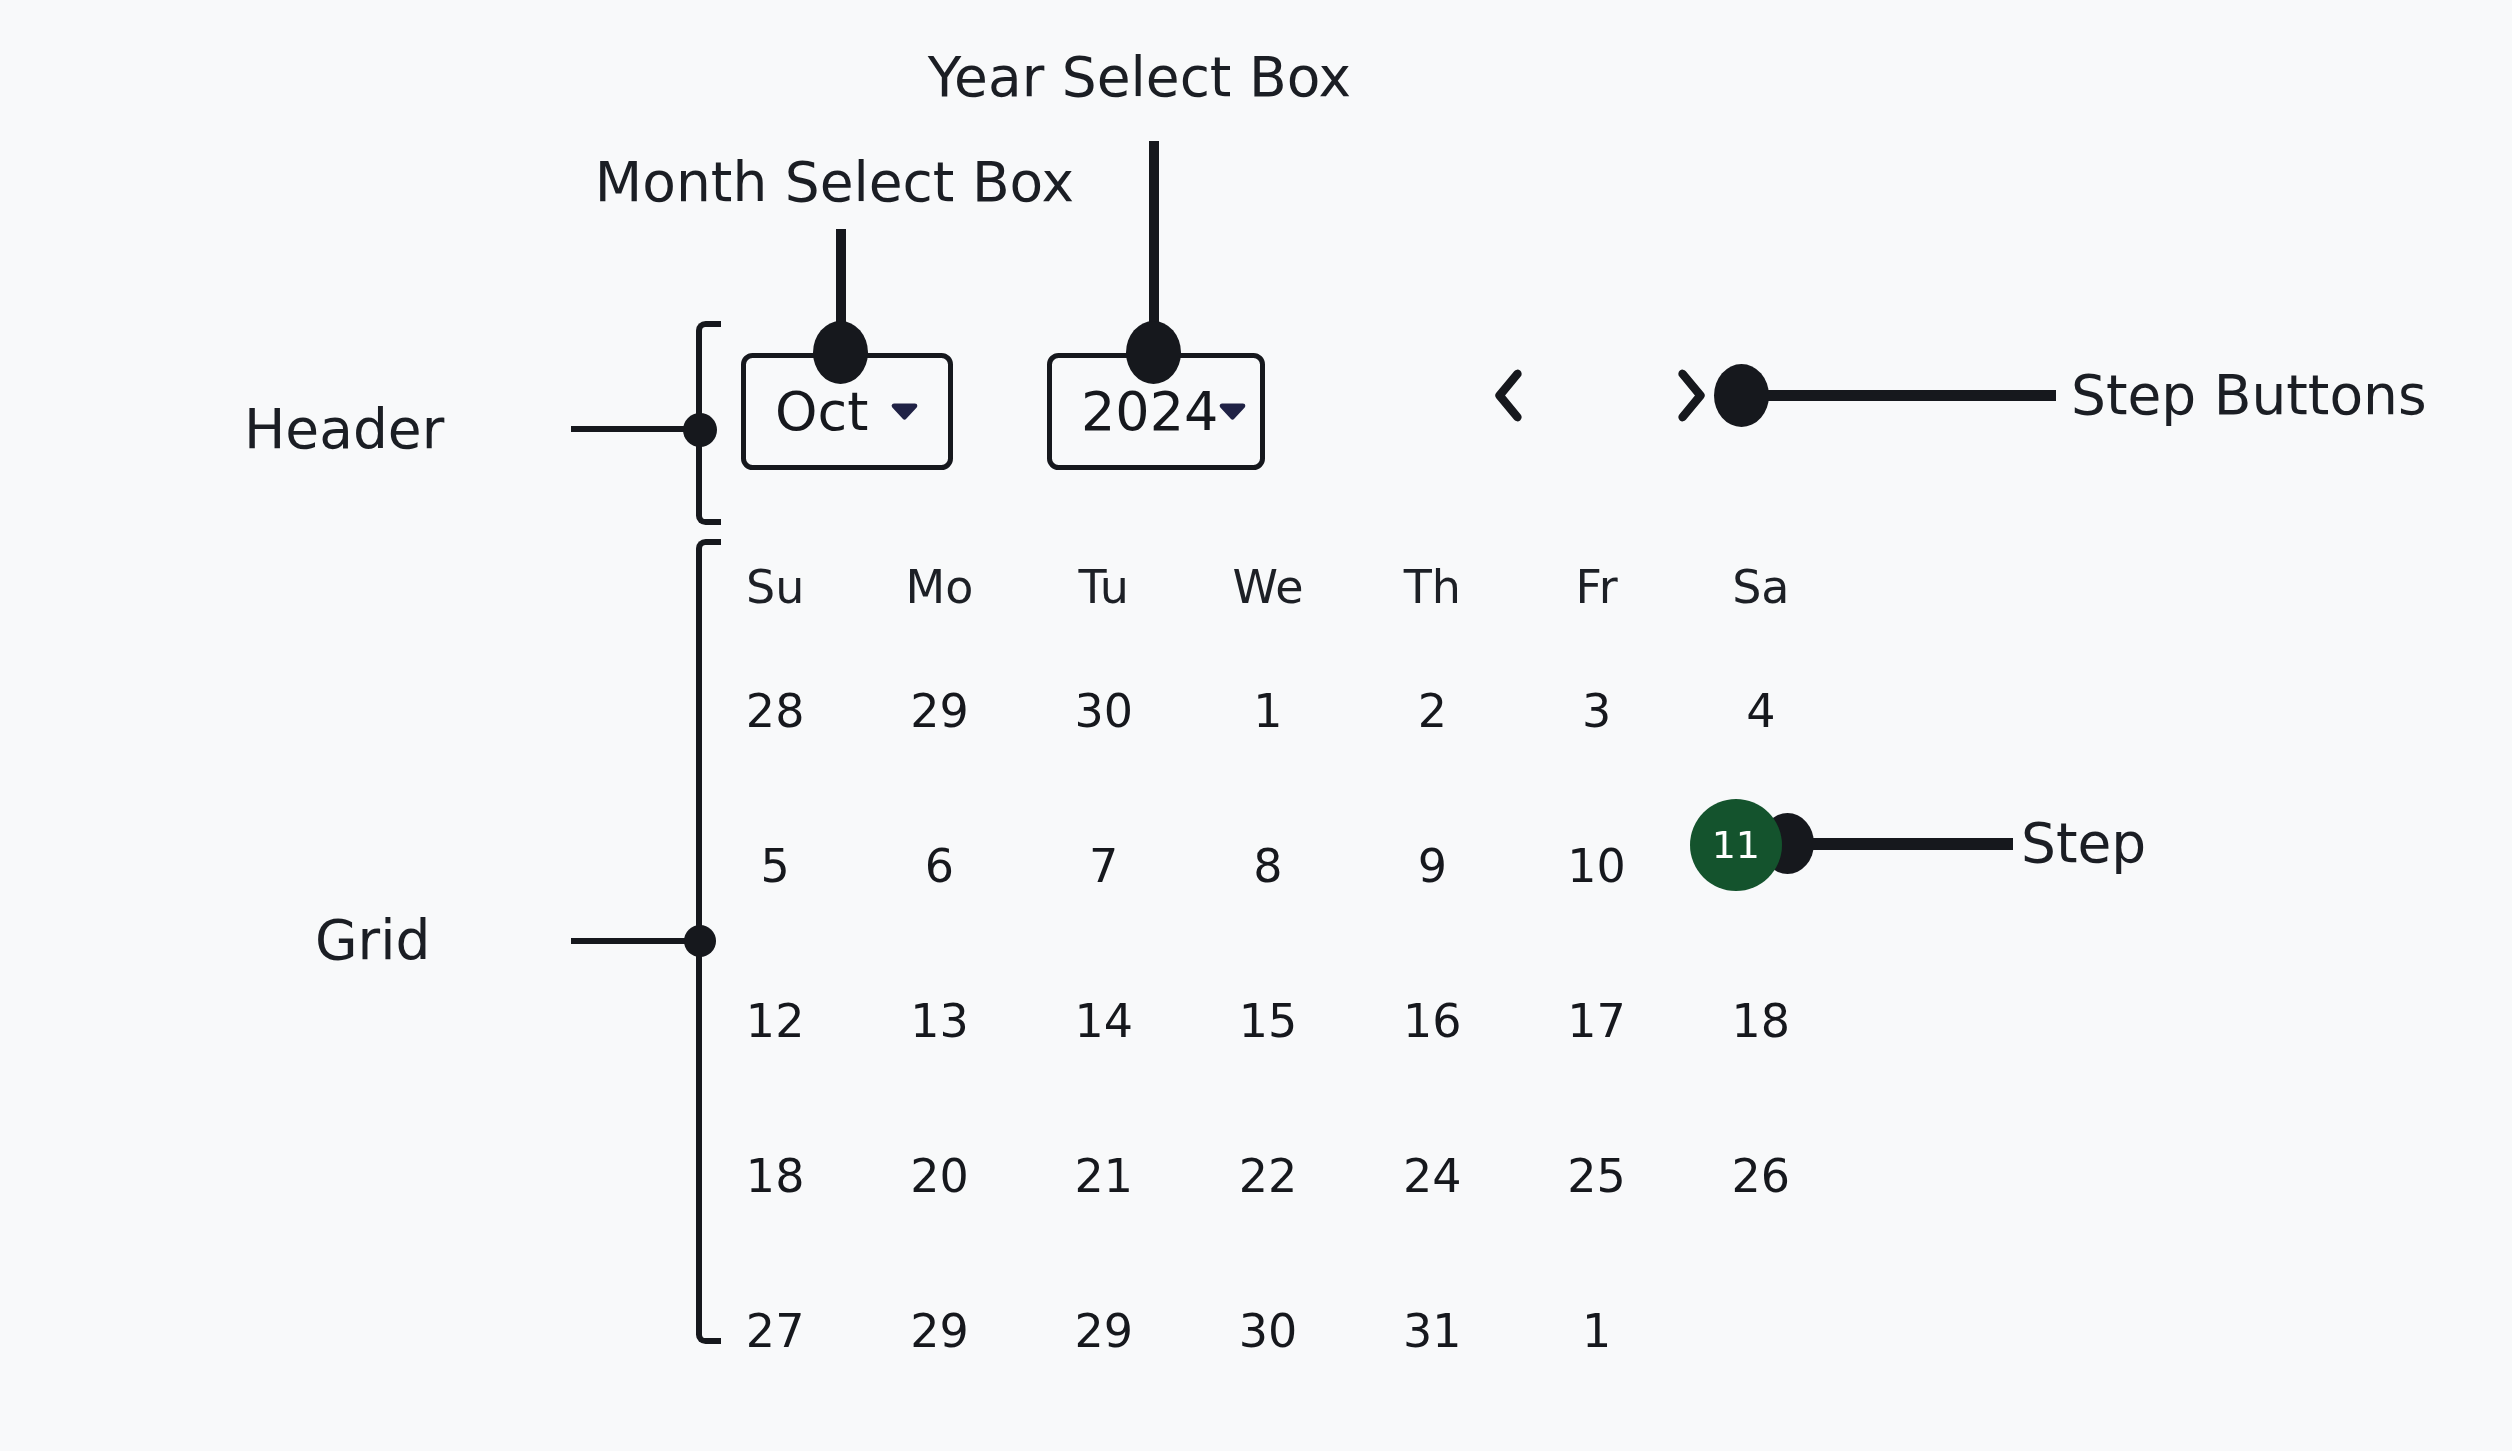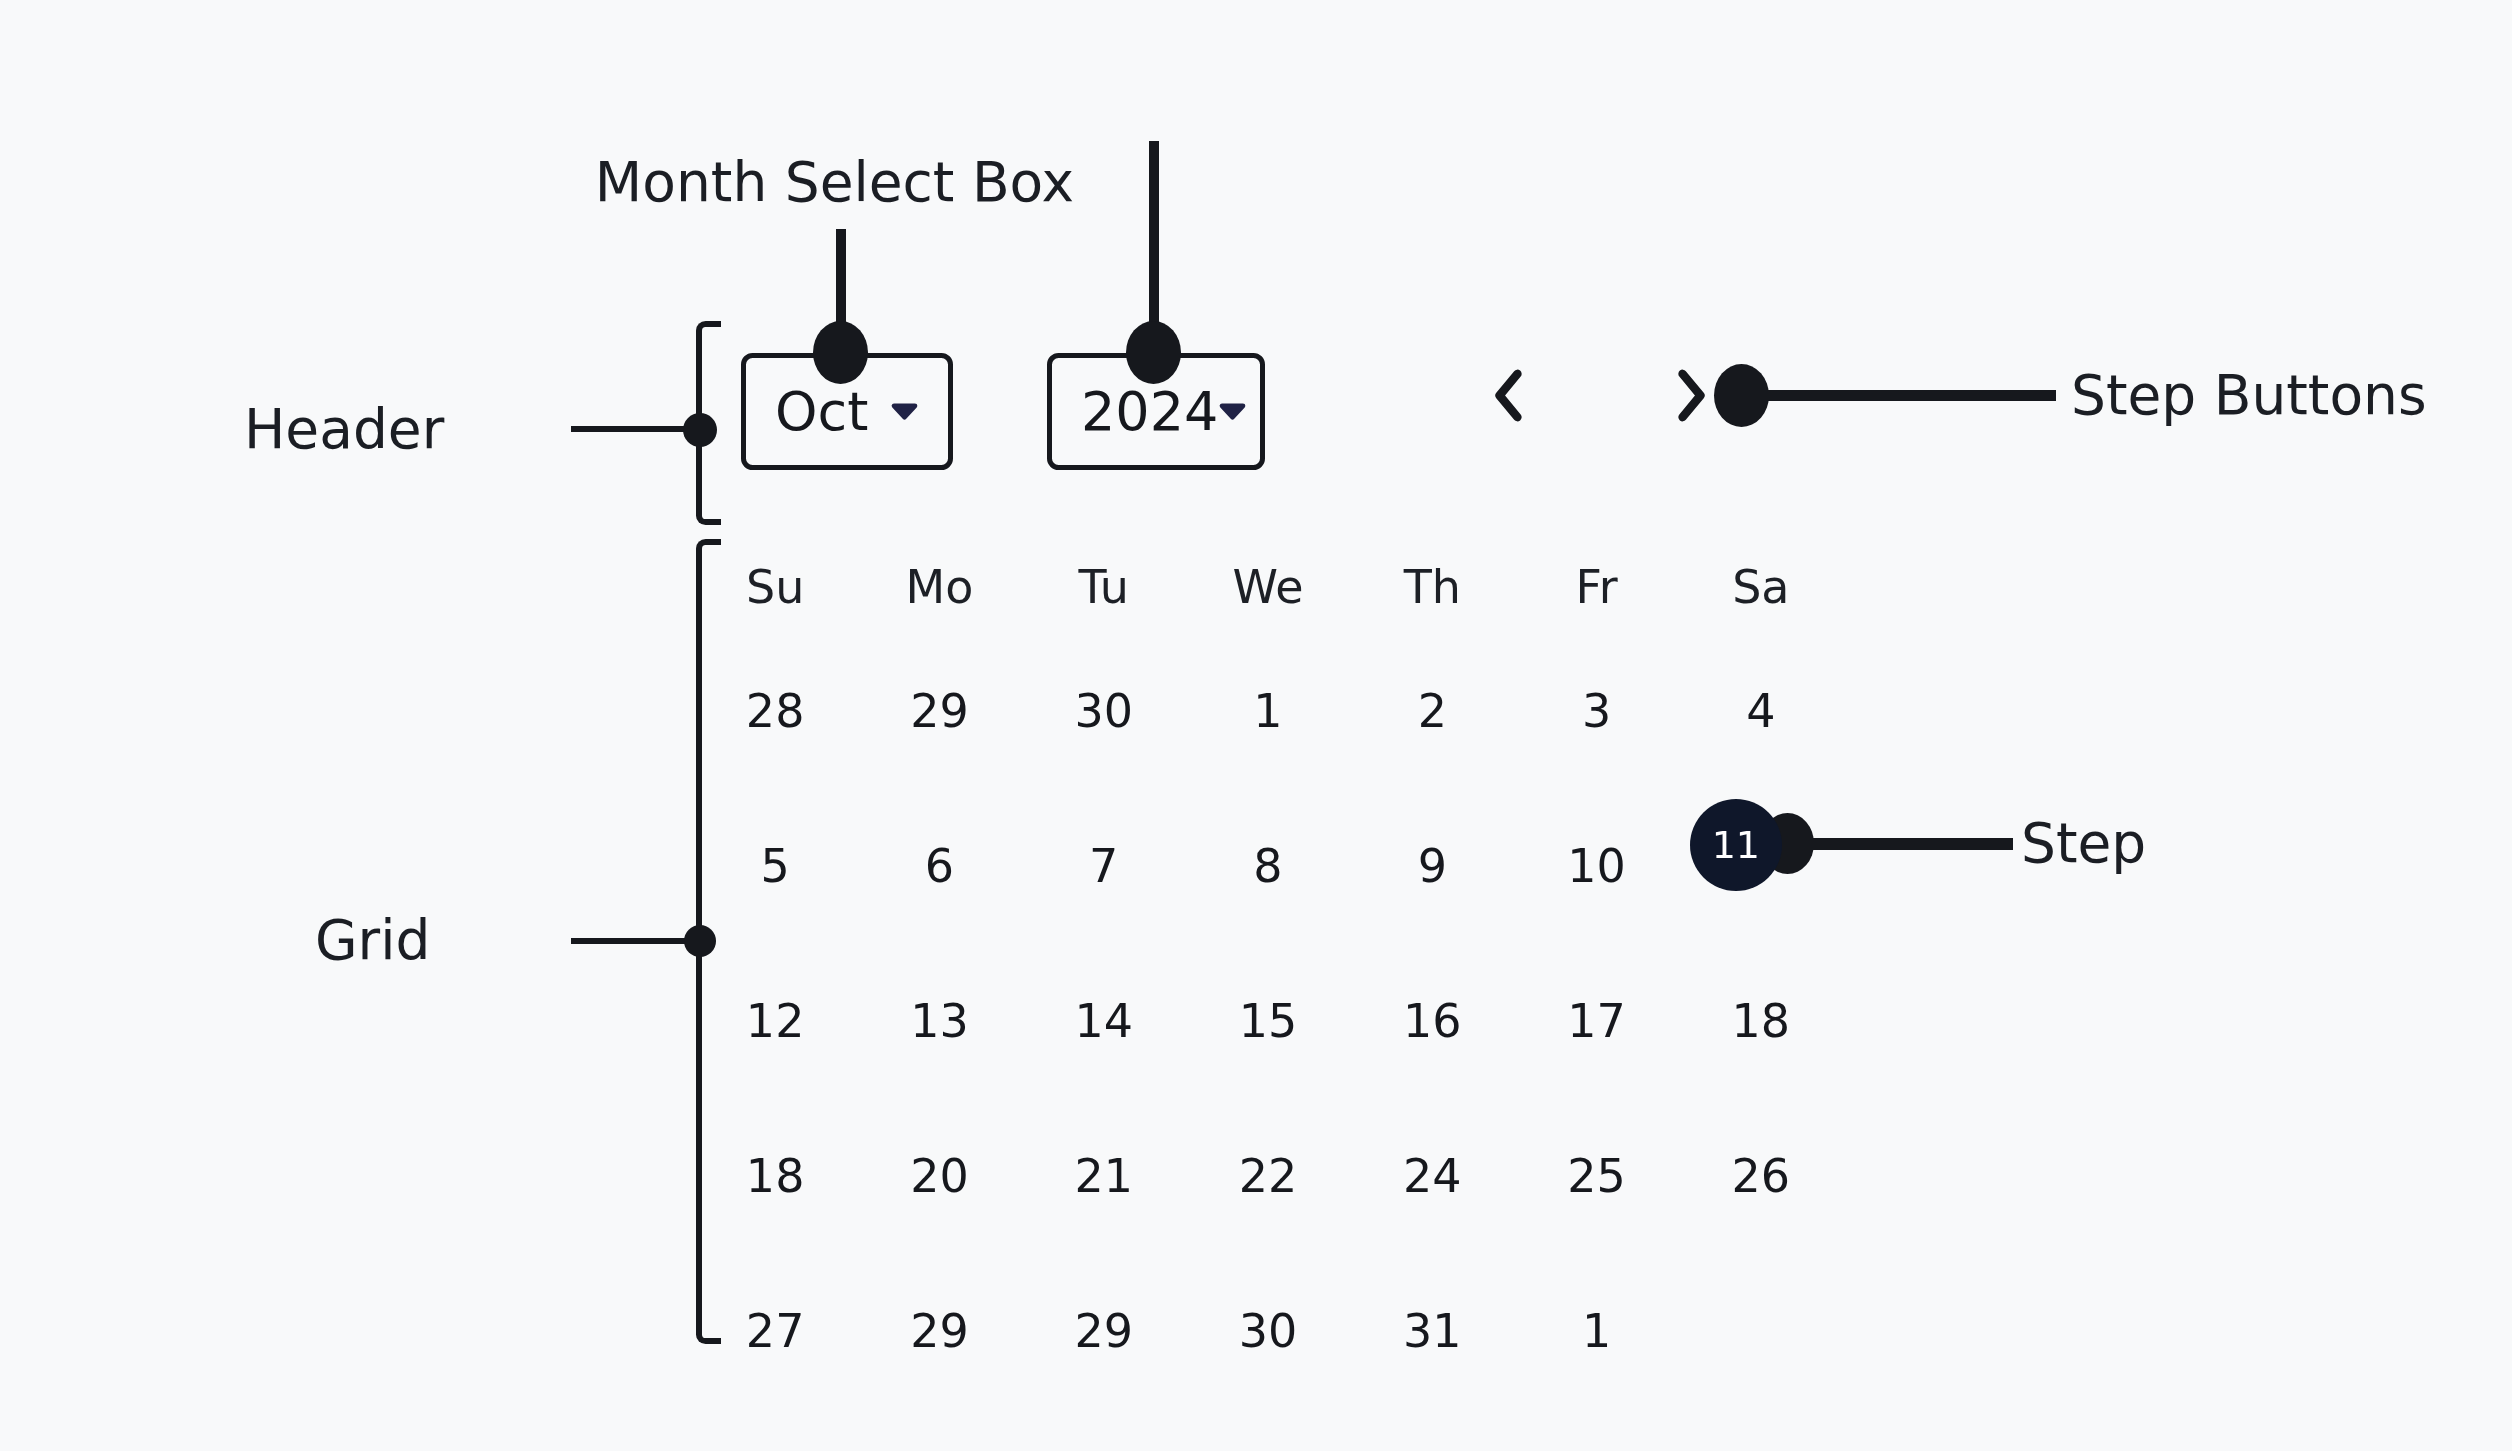--- a/index.html
+++ b/index.html
@@ -47,32 +47,33 @@
   .dates-grid{
     position:absolute;left:693px;top:633px;width:1150px;height:774px;
     display:grid;grid-template-columns:repeat(7,1fr);grid-template-rows:repeat(5,155px);
   }
   .cell{
     display:flex;align-items:center;justify-content:center;
     font-size:46px;color:#16181d;cursor:pointer;
   }
   .sel-circle{
     width:92px;height:92px;border-radius:50%;
-    background:#0f172a;color:#ffffff;
+    background:#14532d;color:#ffffff;
     display:flex;align-items:center;justify-content:center;
     font-size:38px;
     transform:translate(-25px,-21px);
     cursor:pointer;
   }
 </style>
 </head>
 <body>
 
 <div class="canvas">
 
+  <div class="ann center" style="left:853px;top:45px;width:573px;">Year Select Box</div>
 
   <div class="ann center" style="left:548px;top:150px;width:573px;">Month Select Box</div>
 
   <div class="ann right" style="left:244px;top:397px;width:306px;">Header</div>
 
   <div class="ann" style="left:2071px;top:363px;">Step Buttons</div>
 
   <div class="ann right" style="left:315px;top:908px;width:234px;">Grid</div>
 
   <div class="ann" style="left:2021px;top:811px;">Step</div>

